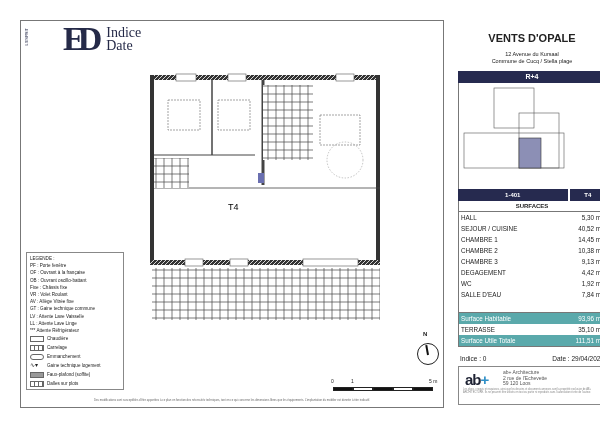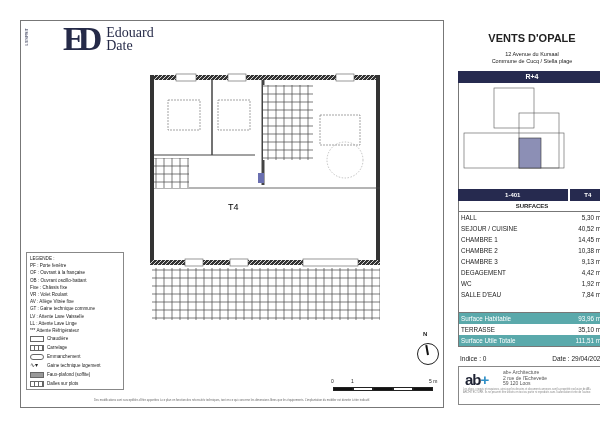--- a/index.html
+++ b/index.html
@@ -43,21 +43,21 @@
 </style>
 </head>
 <body>
 
 <div class="frame"></div>
 
 <div class="logo">
   <span class="side">L'ESPRIT</span>
   <span class="mono">ED</span>
   <div class="txt">
-    <div>Edouard</div>
+    <div>Indice</div>
     <div>Date</div>
   </div>
 </div>
 
 <svg class="plan" width="250" height="250" viewBox="0 0 250 250">
   <defs>
     <pattern id="tile" width="8" height="8" patternUnits="userSpaceOnUse">
         <rect width="8" height="8" fill="#fff" stroke="#444" stroke-width="0.7"></rect>
       </pattern>
     <pattern id="hatch" width="4" height="4" patternUnits="userSpaceOnUse">

